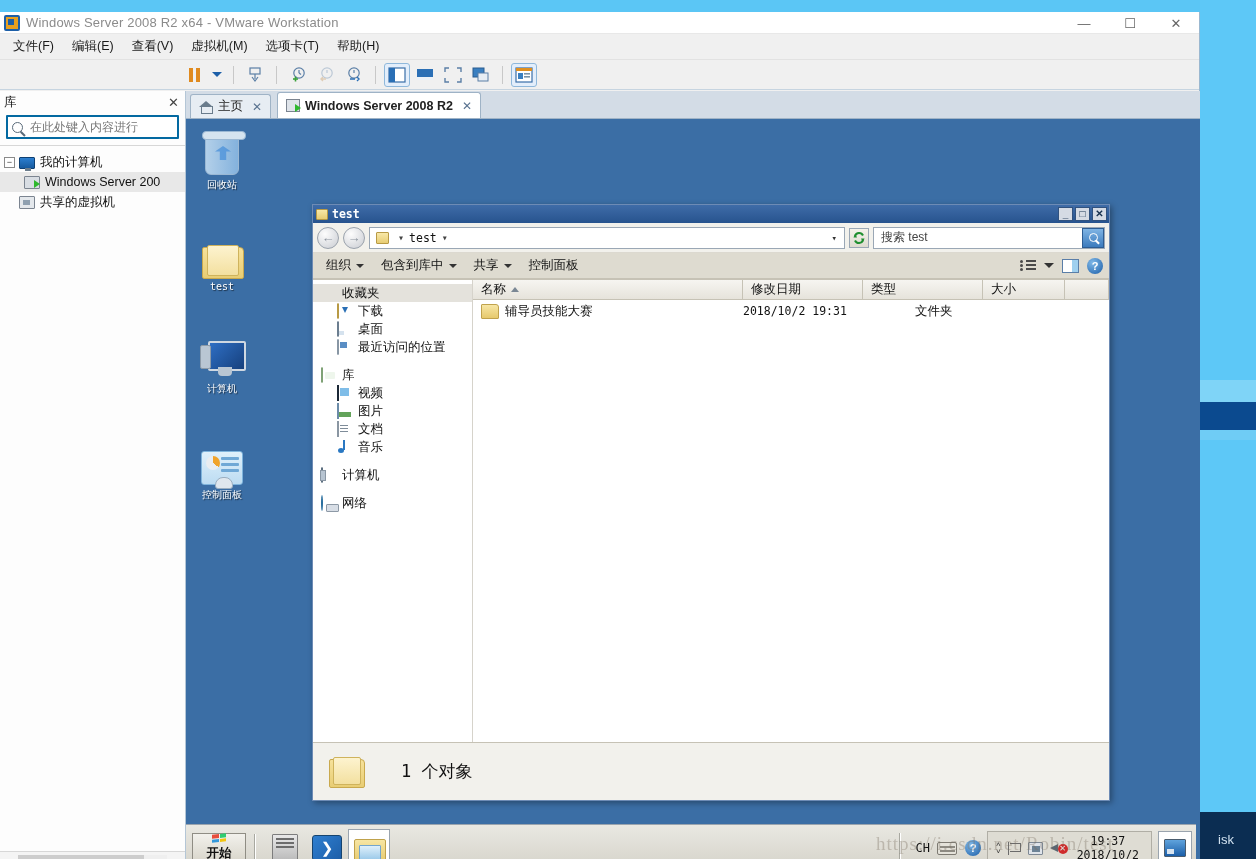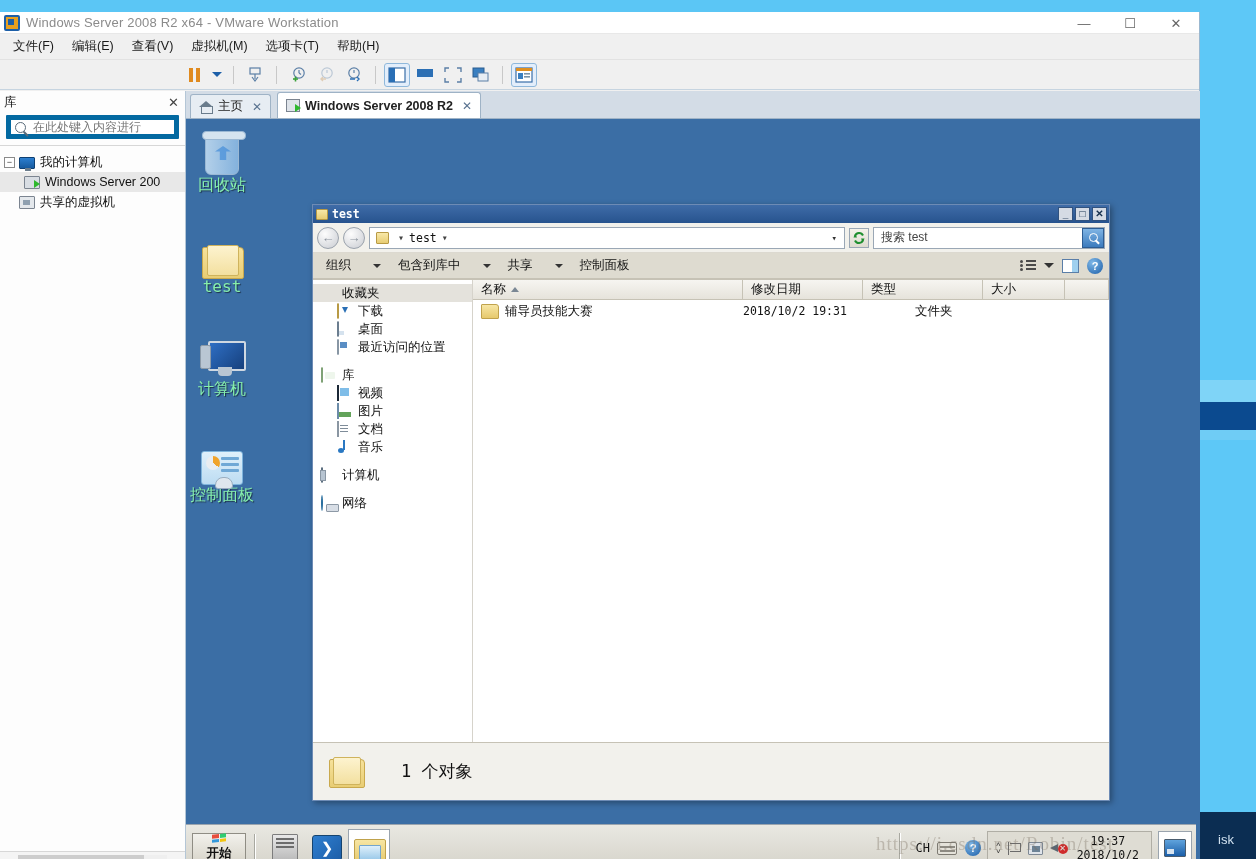--- a/index.html
+++ b/index.html
@@ -93,21 +93,21 @@
   .lib {
     width:186px; background:#fdfdfd; border-right:1px solid #b4c6d6;
     display:flex; flex-direction:column; position:relative;
   }
   .lib-head {
     height:22px; display:flex; align-items:center; justify-content:space-between;
     padding:0 6px 0 4px; font-size:12.5px; color:#111; background:#fdfdfd;
   }
   .lib-close { color:#444; font-size:13px; cursor:pointer; }
   .lib-search {
-    margin:2px 6px 6px 6px; height:24px; border:5px solid #0369a1; background:#fff;
+    margin:2px 6px 6px 6px; height:24px; border:2px solid #0369a1; background:#fff;
     display:flex; align-items:center; padding:0 4px; border-radius:1px;
   }
   .mag {
     width:11px;height:11px;border:1.6px solid #5a6b7a;border-radius:50%;
     position:relative; flex:none; margin-right:5px;
   }
   .mag::after{content:'';position:absolute;right:-4px;bottom:-3px;width:6px;height:1.6px;background:#5a6b7a;transform:rotate(45deg);}
   .lib-search input {
     border:none; outline:none; flex:1; font-size:12px; color:#9a9a9a;
     font-family:"Liberation Sans","DejaVu Sans",sans-serif; background:transparent;
@@ -178,22 +178,22 @@
     border-left:6px solid #2eb82e;border-top:4px solid transparent;border-bottom:4px solid transparent;
   }
 
   
   .guest {
     flex:1; position:relative; background:#3b6ea5; overflow:hidden;
   }
 
   
   .dicon {
-    position:absolute; width:72px; text-align:center; color:#86efac;
-    font-size:16px; text-shadow:1px 1px 1px rgba(0,0,0,.6);
+    position:absolute; width:72px; text-align:center; color:#ffffff;
+    font-size:10px; text-shadow:1px 1px 1px rgba(0,0,0,.6);
   }
   .dicon .glyph { height:48px; display:flex; align-items:flex-end; justify-content:center; }
   .dicon .lbl { margin-top:3px; line-height:14px; }
 
   .bin {
     width:34px;height:40px;
     background:linear-gradient(90deg, rgba(200,225,245,.85), rgba(150,195,235,.8));
     border:1px solid #9ab8d4; border-radius:3px 3px 6px 6px; position:relative;
   }
   .bin::before{
@@ -295,21 +295,21 @@
     width:22px;height:20px;background:linear-gradient(#7fb4e4,#3c7bbd);border:1px solid #2d5d93;
     margin-left:auto;display:flex;align-items:center;justify-content:center;
   }
   .searchbtn .mag2{width:9px;height:9px;border:1.6px solid #fff;border-radius:50%;position:relative;}
   .searchbtn .mag2::after{content:'';position:absolute;right:-3px;bottom:-2px;width:5px;height:1.6px;background:#fff;transform:rotate(45deg);}
 
   .expl-cmdbar{
     height:26px;background:#dedbd0;display:flex;align-items:center;padding:0 6px;
     border-bottom:1px solid #c6c2b5;font-size:12.5px;color:#111;
   }
-  .cmd{display:flex;align-items:center;gap:22px;padding:3px 7px;margin-right:3px;}
+  .cmd{display:flex;align-items:center;gap:5px;padding:3px 7px;margin-right:3px;}
   .cmd .ar{width:0;height:0;border-left:4px solid transparent;border-right:4px solid transparent;border-top:4px solid #333;}
   .cmd-right{margin-left:auto;display:flex;align-items:center;gap:8px;}
   .viewico{width:16px;height:13px;position:relative;}
   .viewico i{position:absolute;left:6px;height:2px;width:10px;background:#4a4a4a;}
   .viewico u{position:absolute;left:0;width:3px;height:3px;background:#4a4a4a;border-radius:50%;}
   .paneico{width:17px;height:14px;border:1px solid #5a7ea8;background:#fff;position:relative;}
   .paneico::after{content:'';position:absolute;right:0;top:0;width:6px;height:12px;background:#9fd0ef;}
   .helpico{
     width:16px;height:16px;border-radius:50%;
     background:radial-gradient(circle at 35% 30%,#7fb8e8,#1b5ea8);

